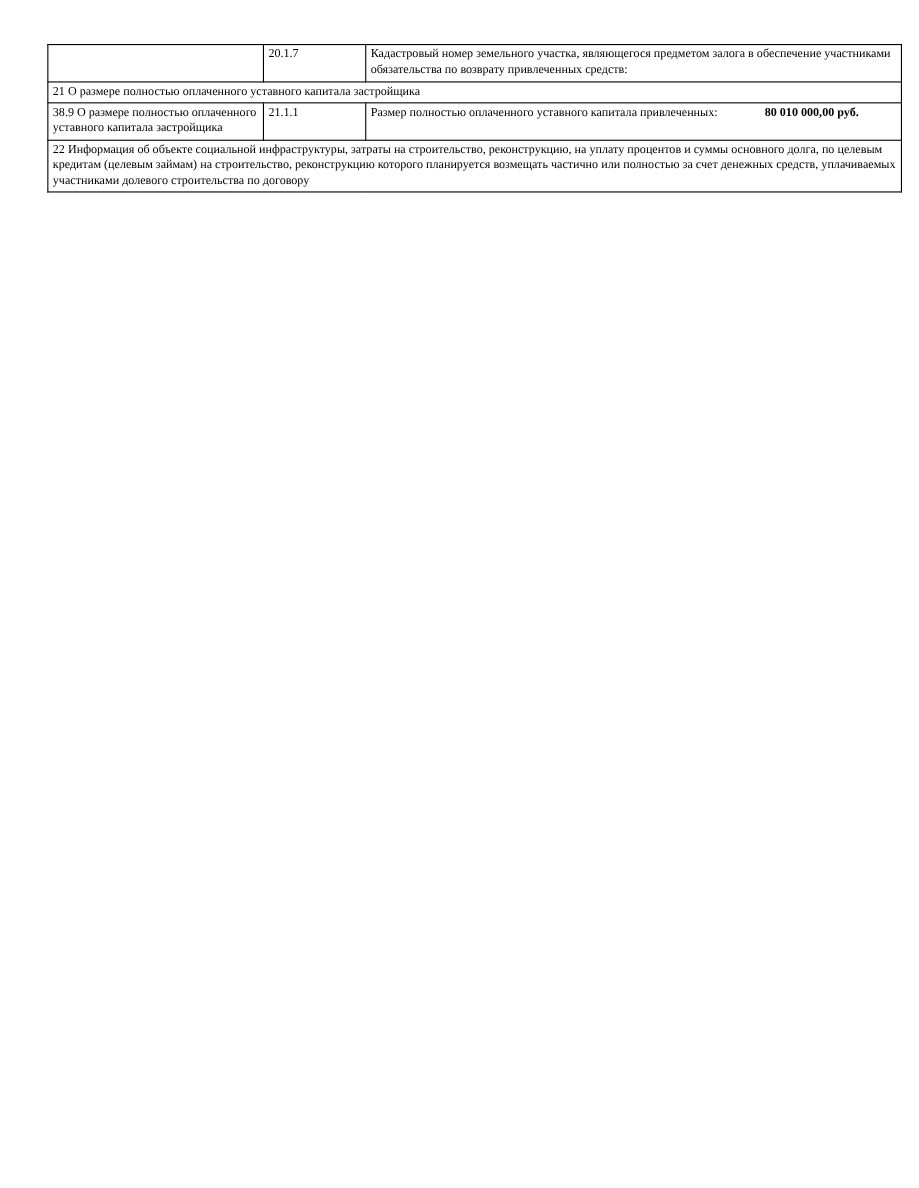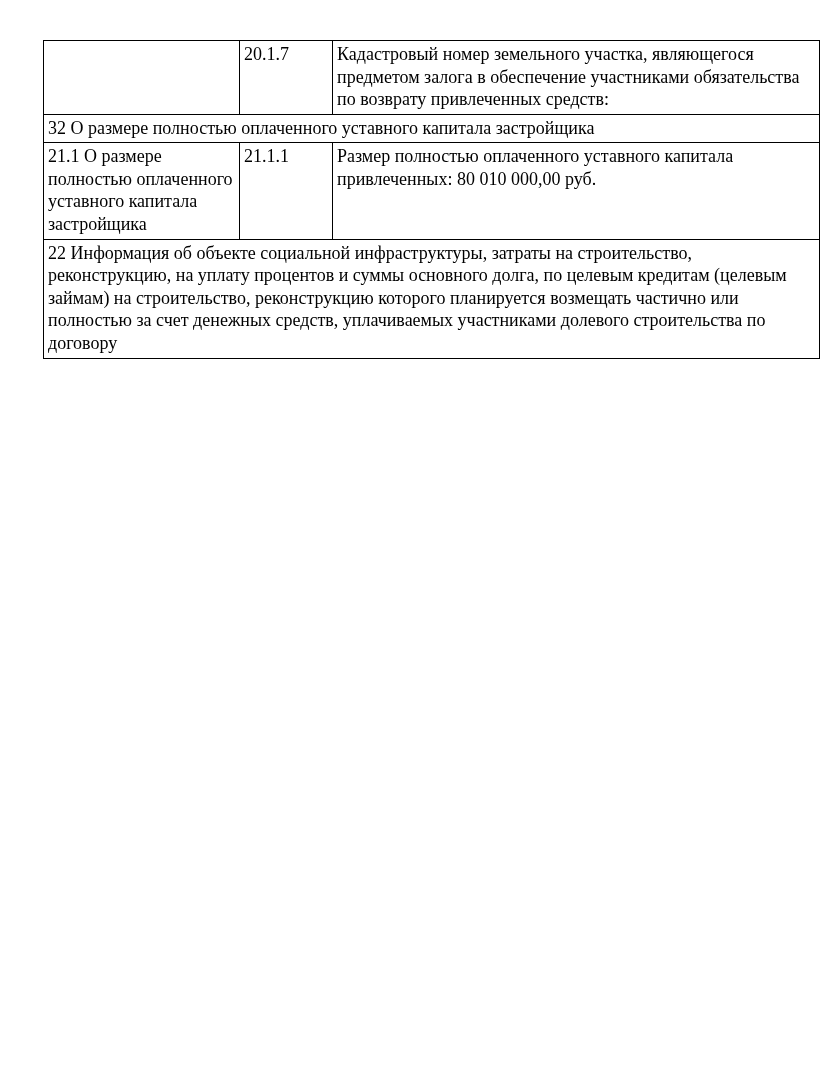--- a/index.html
+++ b/index.html
@@ -25,54 +25,54 @@
     left: 43px;
     top: 40px;
     width: 749px;
     border-collapse: collapse;
     table-layout: fixed;
   }
   .doc-table td {
     border: 1px solid #000000;
     vertical-align: top;
     padding: 2px 4px 3px 4px;
-    font-size: 18px;
+    font-size: 11px;
     line-height: 1.255;
     font-family: "Liberation Serif", serif;
   }
   .col-label { width: 187px; }
   .col-num   { width: 84px; }
   .col-val   { width: 478px; }
 
   .cell-empty { }
   .num-cell { }
   .full-row td { }
-  .bold { font-weight: normal; }
+  .bold { font-weight: bold; margin-left: 40px; }
   .nowrap-num { white-space: nowrap; }
 </style>
 </head>
 <body>
 
 <div class="page">
 
   <table class="doc-table">
     <tbody>
 
       <tr>
         <td class="col-label cell-empty"></td>
         <td class="col-num num-cell">20.1.7</td>
         <td class="col-val">Кадастровый номер земельного участка, являющегося предметом залога в обеспечение участниками обязательства по возврату привлеченных средств:</td>
       </tr>
 
       <tr class="full-row">
-        <td colspan="3">32 О размере полностью оплаченного уставного капитала застройщика</td>
+        <td colspan="3">21 О размере полностью оплаченного уставного капитала застройщика</td>
       </tr>
 
       <tr>
-        <td class="col-label">21.1 О размере полностью оплаченного уставного капитала застройщика</td>
+        <td class="col-label">38.9 О размере полностью оплаченного уставного капитала застройщика</td>
         <td class="col-num num-cell">21.1.1</td>
         <td class="col-val">
           <span>Размер полностью оплаченного уставного капитала привлеченных:</span>
           <span class="bold nowrap-num">80 010 000,00 руб.</span>
         </td>
       </tr>
 
       <tr class="full-row">
         <td colspan="3">22 Информация об объекте социальной инфраструктуры, затраты на строительство, реконструкцию, на уплату процентов и суммы основного долга, по целевым кредитам (целевым займам) на строительство, реконструкцию которого планируется возмещать частично или полностью за счет денежных средств, уплачиваемых участниками долевого строительства по договору</td>
       </tr>

